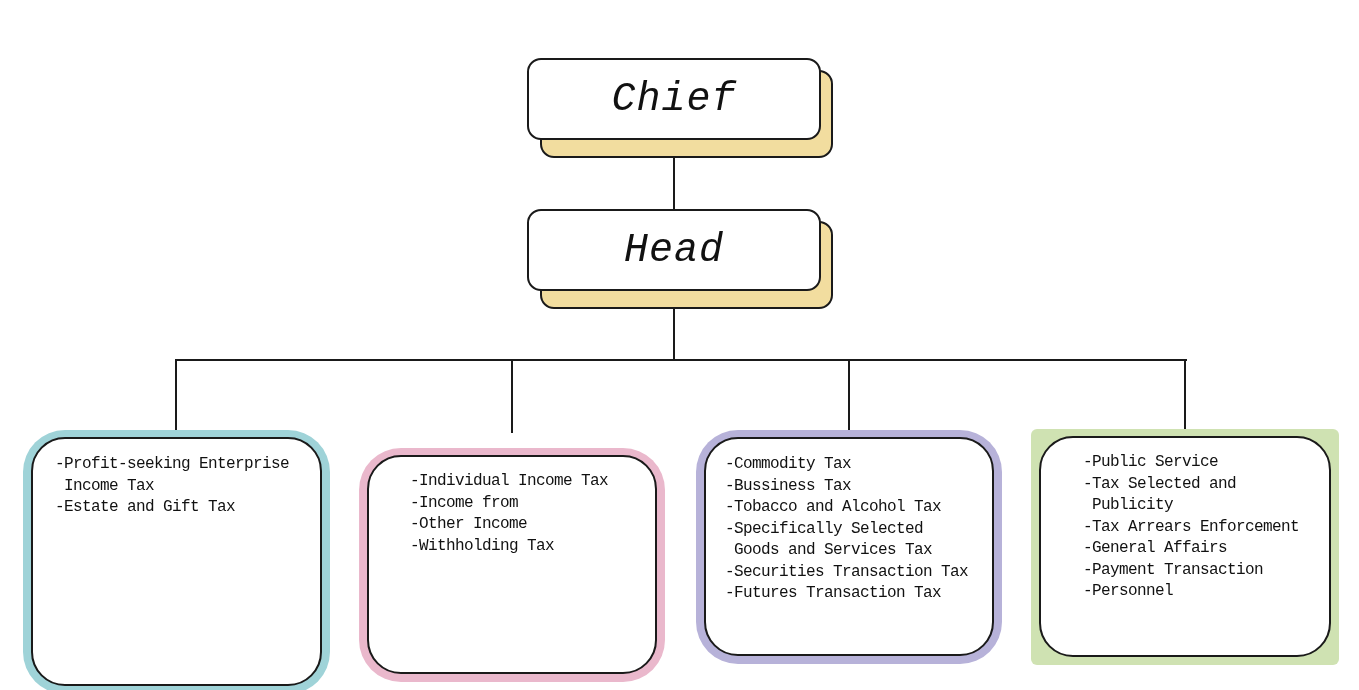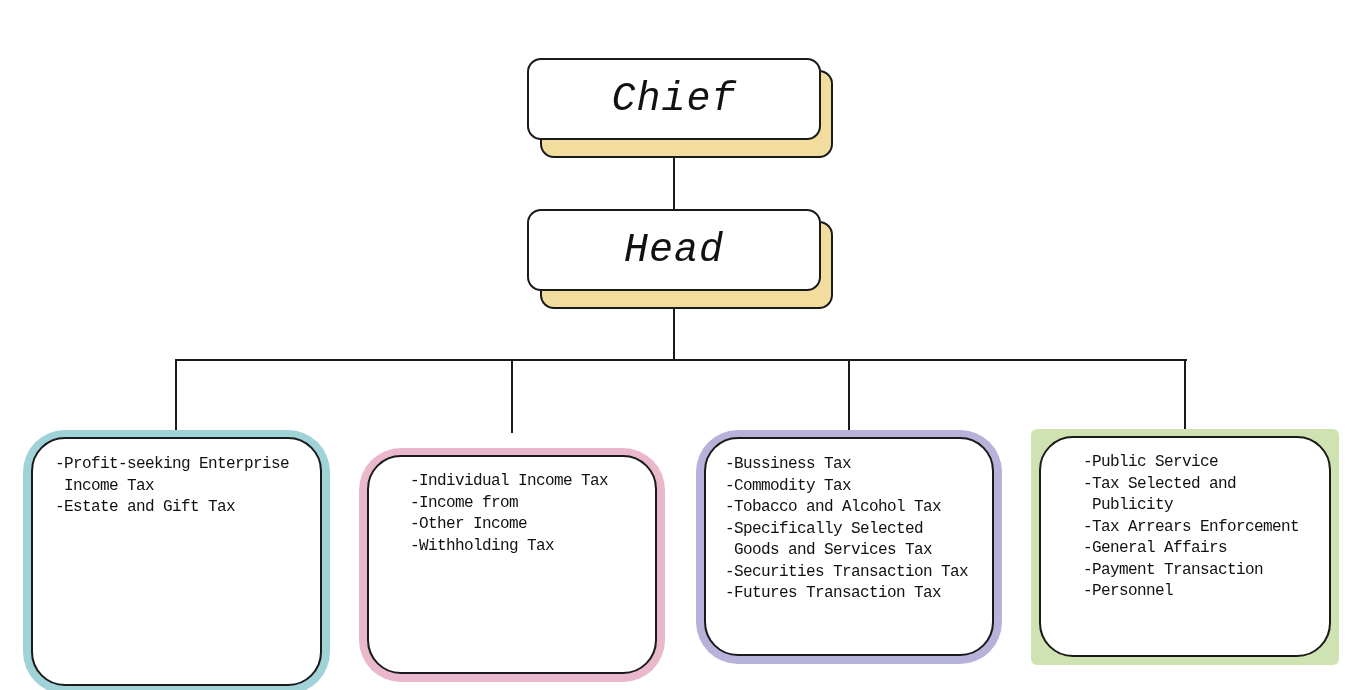--- a/index.html
+++ b/index.html
@@ -66,22 +66,22 @@
     <li>-Individual Income Tax</li>
     <li>-Income from</li>
     <li>-Other Income</li>
     <li>-Withholding Tax</li>
   </ul>
 </div>
 
 <div class="dept" style="left:696px;top:430px;width:306px;height:234px;background:#b7b2d9;">
   <div class="dept-inner"></div>
   <ul class="dept-list" style="left:29px;top:24px;">
+    <li>-Commodity Tax</li>
     <li>-Bussiness Tax</li>
-    <li>-Commodity Tax</li>
     <li>-Tobacco and Alcohol Tax</li>
     <li>-Specifically Selected</li>
     <li> Goods and Services Tax</li>
     <li>-Securities Transaction Tax</li>
     <li>-Futures Transaction Tax</li>
   </ul>
 </div>
 
 <div class="dept" style="left:1031px;top:429px;width:308px;height:236px;background:#cfe2b2;border-radius:6px;">
   <div class="dept-inner"></div>

